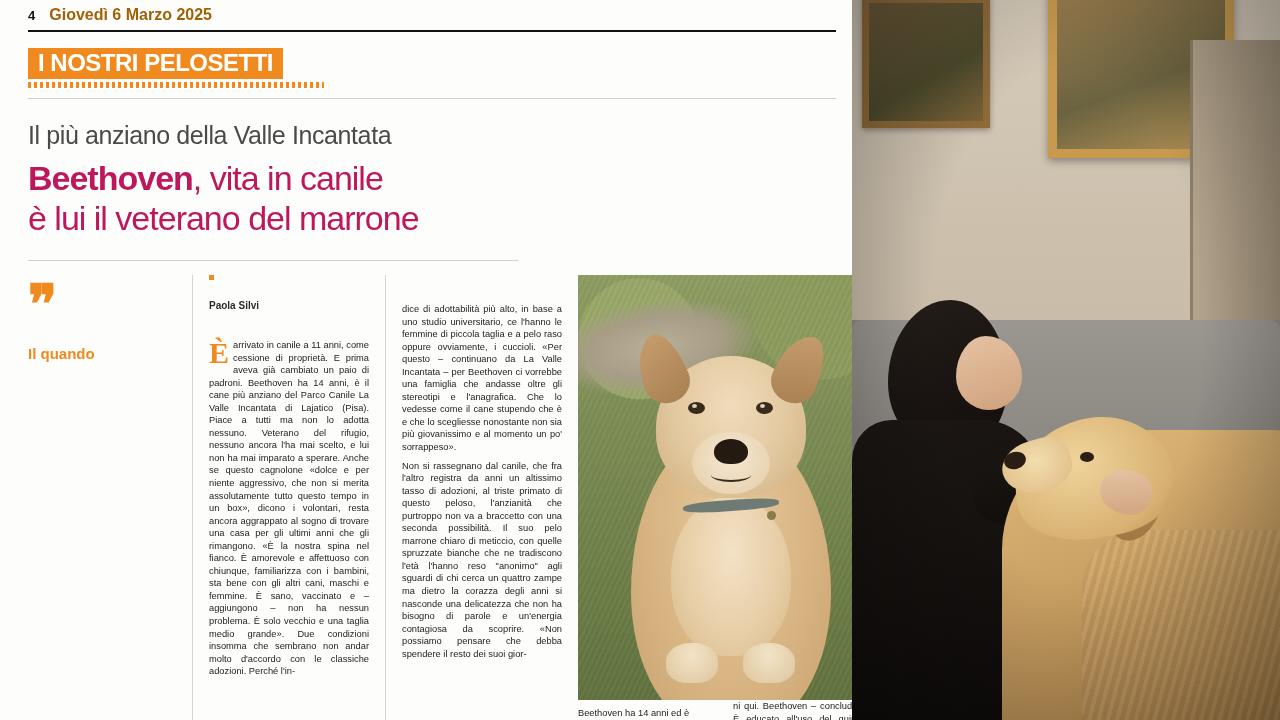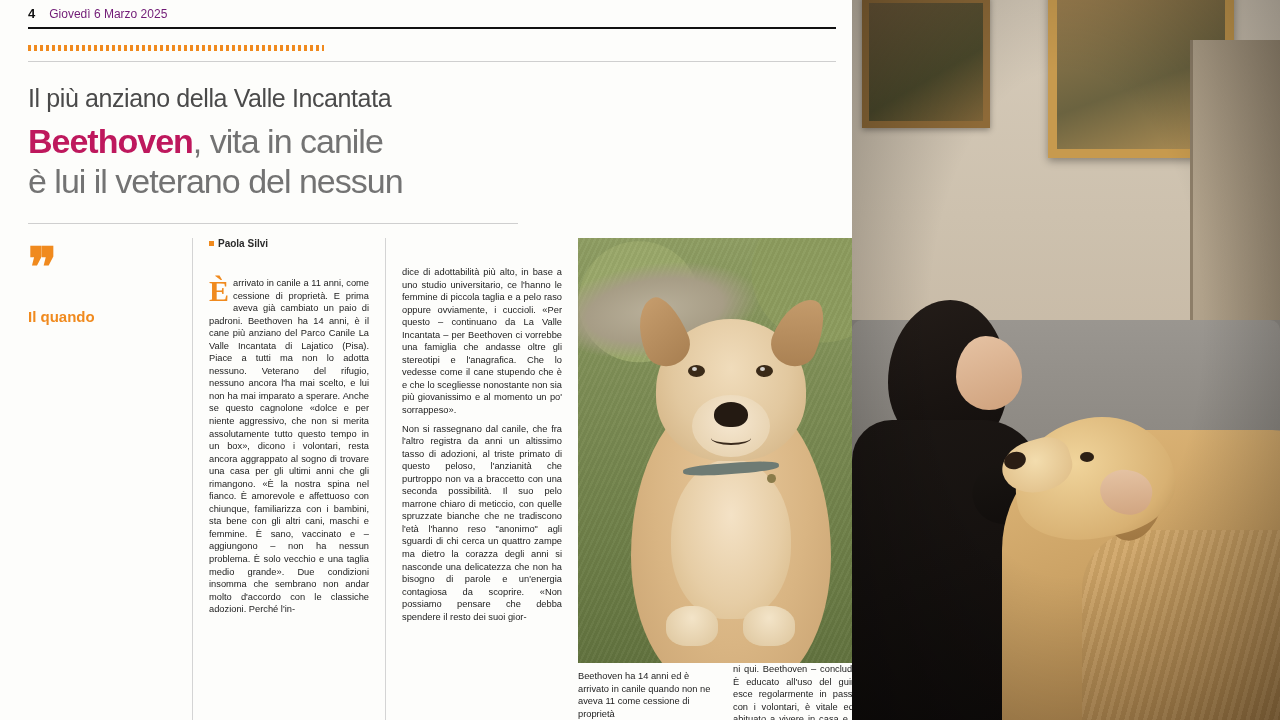--- a/index.html
+++ b/index.html
@@ -22,21 +22,21 @@
   }
 
   .masthead {
     display:flex; align-items:baseline; gap:14px;
     padding-bottom:4px;
   }
   .folio {
     font-weight:bold; font-size:13px; color:#111;
   }
   .issue-date {
-    font-size:12px; color:#701a75; font-weight:normal;
+    font-size:16px; color:#a16207; font-weight:bold;
   }
   .rule-top { height:2px; background:#111; margin:2px 0 16px 0; }
 
   .section-flag {
     display:inline-block;
     background:#f08a1e;
     color:#ffffff;
     font-weight:bold;
     font-size:24px;
     letter-spacing:-0.5px;
@@ -54,21 +54,21 @@
     font-size:25px; color:#4a4a4a; font-weight:300;
     letter-spacing:-0.4px; line-height:1.15;
   }
   .headline {
     margin-top:8px;
     font-size:34px; font-weight:bold; line-height:1.18;
     letter-spacing:-1px; color:#1c1c1c;
     max-width:490px;
   }
   .headline .accent { color:#be185d; }
-  .headline .light { font-weight:300; color:#737373; }
+  .headline .light { font-weight:300; color:#be185d; }
 
   .hr-under-head { height:1px; background:#cfcfcf; margin:22px 0 0 0; width:490px; }
 
   .body-area { display:flex; gap:16px; margin-top:14px; }
 
   
   .col-profile { width:148px; flex:0 0 148px; padding-right:8px; }
   .quote-mark {
     color:#f08a1e; font-size:54px; line-height:0.6;
     font-family:"Liberation Serif", serif; font-weight:bold;
@@ -79,21 +79,21 @@
   }
   .profile-text {
     font-size:15px; line-height:1.45; color:#1c1c1c; font-weight:300;
   }
 
   .vrule { width:1px; background:#d4d4d4; flex:0 0 1px; }
 
   .col-text { width:160px; flex:0 0 160px; }
   .byline {
     font-size:10px; font-weight:bold; color:#2b2b2b; margin-bottom:6px;
-    display:flex; align-items:center; gap:4px;
+    display:flex; align-items:flex-start; gap:20px;flex-direction:column;
   }
   .byline .sq { width:5px; height:5px; background:#f08a1e; display:inline-block; }
   .bodytext {
     font-size:9.3px; line-height:1.35; text-align:justify; color:#222;
     hyphens:auto;
     margin-top:28px;
   }
   .bodytext p { margin:0 0 6px 0; }
   .dropcap {
     float:left; font-family:"Liberation Serif", serif;
@@ -306,28 +306,29 @@
 
   <div class="paper">
 
     <div class="masthead">
       <span class="folio">4</span>
       <span class="issue-date">Giovedì 6 Marzo 2025</span>
     </div>
     <div class="rule-top"></div>
 
     <div class="flag-wrap">
+      <span class="section-flag">I NOSTRI PELOSETTI</span>
       <div class="flag-dots"></div>
     </div>
     <div class="rule-thin"></div>
 
     <div class="kicker">Il più anziano della Valle Incantata</div>
     <div class="headline">
       <span class="accent">Beethoven</span><span class="light">, vita in canile</span><br>
-      <span class="light">è lui il veterano del nessun</span>
+      <span class="light">è lui il veterano del marrone</span>
     </div>
     <div class="hr-under-head"></div>
 
     <div class="body-area">
 
       <div class="col-profile">
         <div class="quote-mark">❞</div>
         <div class="profile-title">Il quando</div>
       </div>
 

